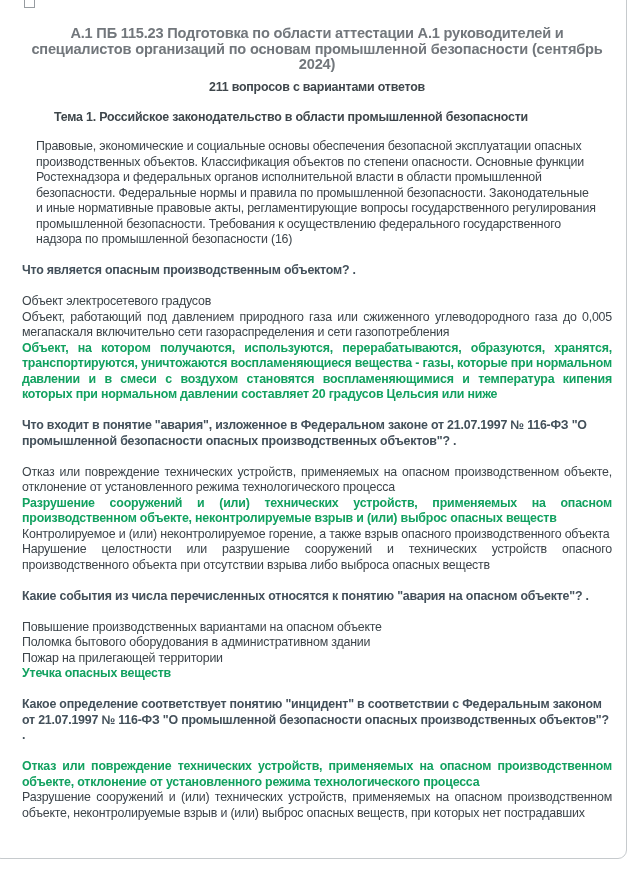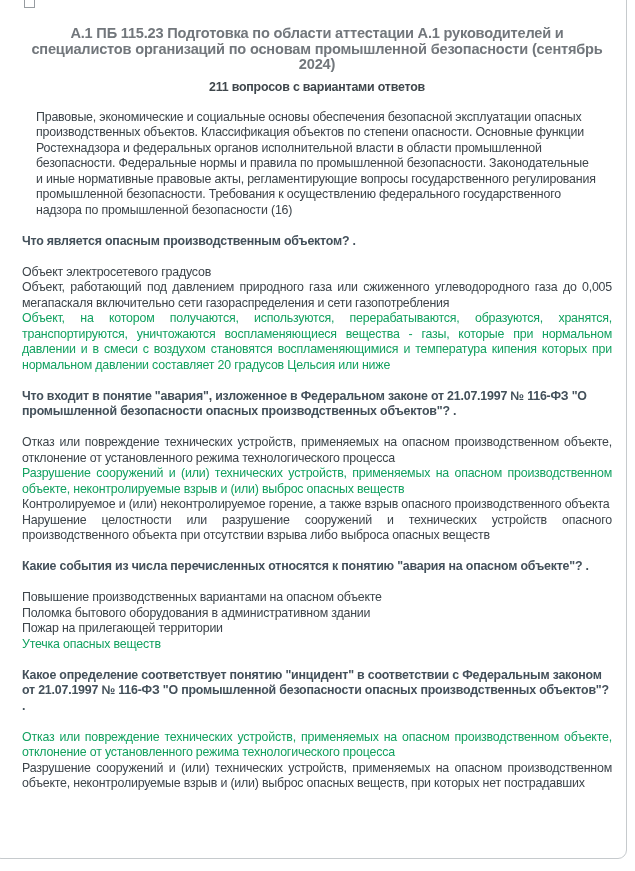--- a/index.html
+++ b/index.html
@@ -74,32 +74,33 @@
     margin: 15.5px 0;
     font-weight: bold;
     color: var(--question-dark, #43505a);
   }
   .answer {
     margin: 0;
     text-align: justify;
   }
   .answer.correct {
     color: var(--correct-green, #12a160);
-    font-weight: normal;
+    font-weight: bold;
   }
 </style>
 </head>
 <body style="--title-gray: #72777c; --question-dark: #43505a; --body-text: #3c444a; --correct-green: #12a160; --frame-border: #c6cacd;">
 
 <div class="frame"></div>
 <div class="anchor-box"></div>
 
 <main class="doc">
   <h1 class="title">А.1 ПБ 115.23 Подготовка по области аттестации А.1 руководителей и специалистов организаций по основам промышленной безопасности (сентябрь 2024)</h1>
   <div class="subtitle">211 вопросов с вариантами ответов</div>
+  <p class="theme-heading">Тема 1. Российское законодательство в области промышленной безопасности</p>
   <p class="theme-desc">Правовые, экономические и социальные основы обеспечения безопасной эксплуатации опасных производственных объектов. Классификация объектов по степени опасности. Основные функции Ростехнадзора и федеральных органов исполнительной власти в области промышленной безопасности. Федеральные нормы и правила по промышленной безопасности. Законодательные и иные нормативные правовые акты, регламентирующие вопросы государственного регулирования промышленной безопасности. Требования к осуществлению федерального государственного надзора по промышленной безопасности (16)</p>
   <div id="questions">
       <section>
         <p class="question">Что является опасным производственным объектом? .</p>
         <p class="answer">Объект электросетевого градусов</p>
         <p class="answer">Объект, работающий под давлением природного газа или сжиженного углеводородного газа до 0,005 мегапаскаля включительно сети газораспределения и сети газопотребления</p>
         <p class="answer correct">Объект, на котором получаются, используются, перерабатываются, образуются, хранятся, транспортируются, уничтожаются воспламеняющиеся вещества - газы, которые при нормальном давлении и в смеси с воздухом становятся воспламеняющимися и температура кипения которых при нормальном давлении составляет 20 градусов Цельсия или ниже</p>
       </section>
       <section>
         <p class="question">Что входит в понятие "авария", изложенное в Федеральном законе от 21.07.1997 № 116-ФЗ "О промышленной безопасности опасных производственных объектов"? .</p>

